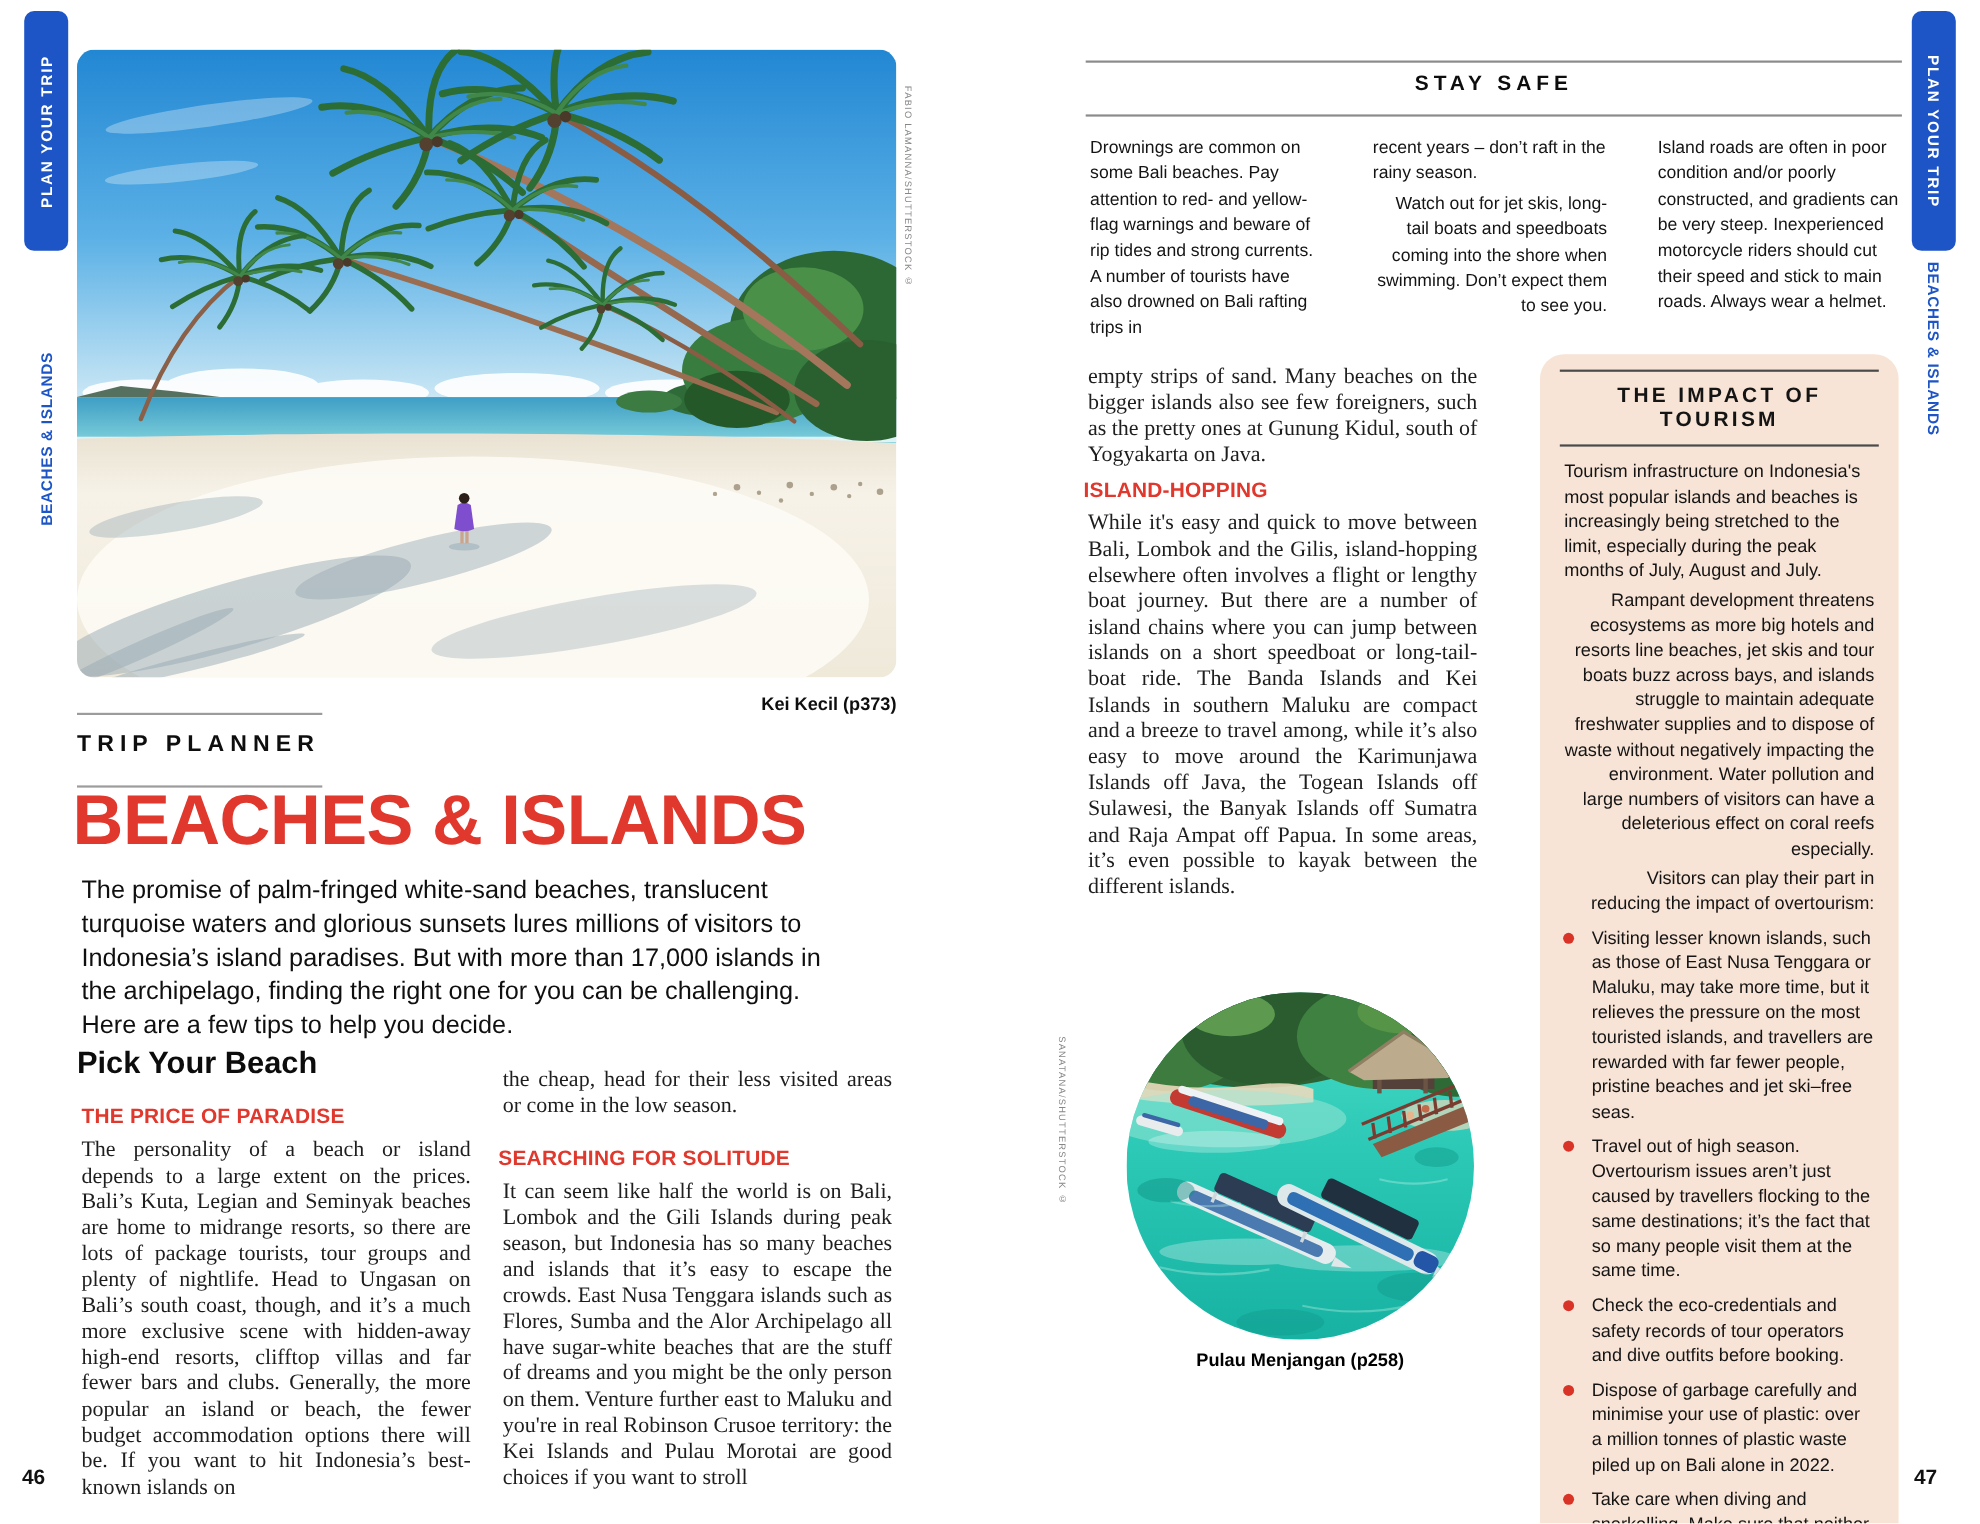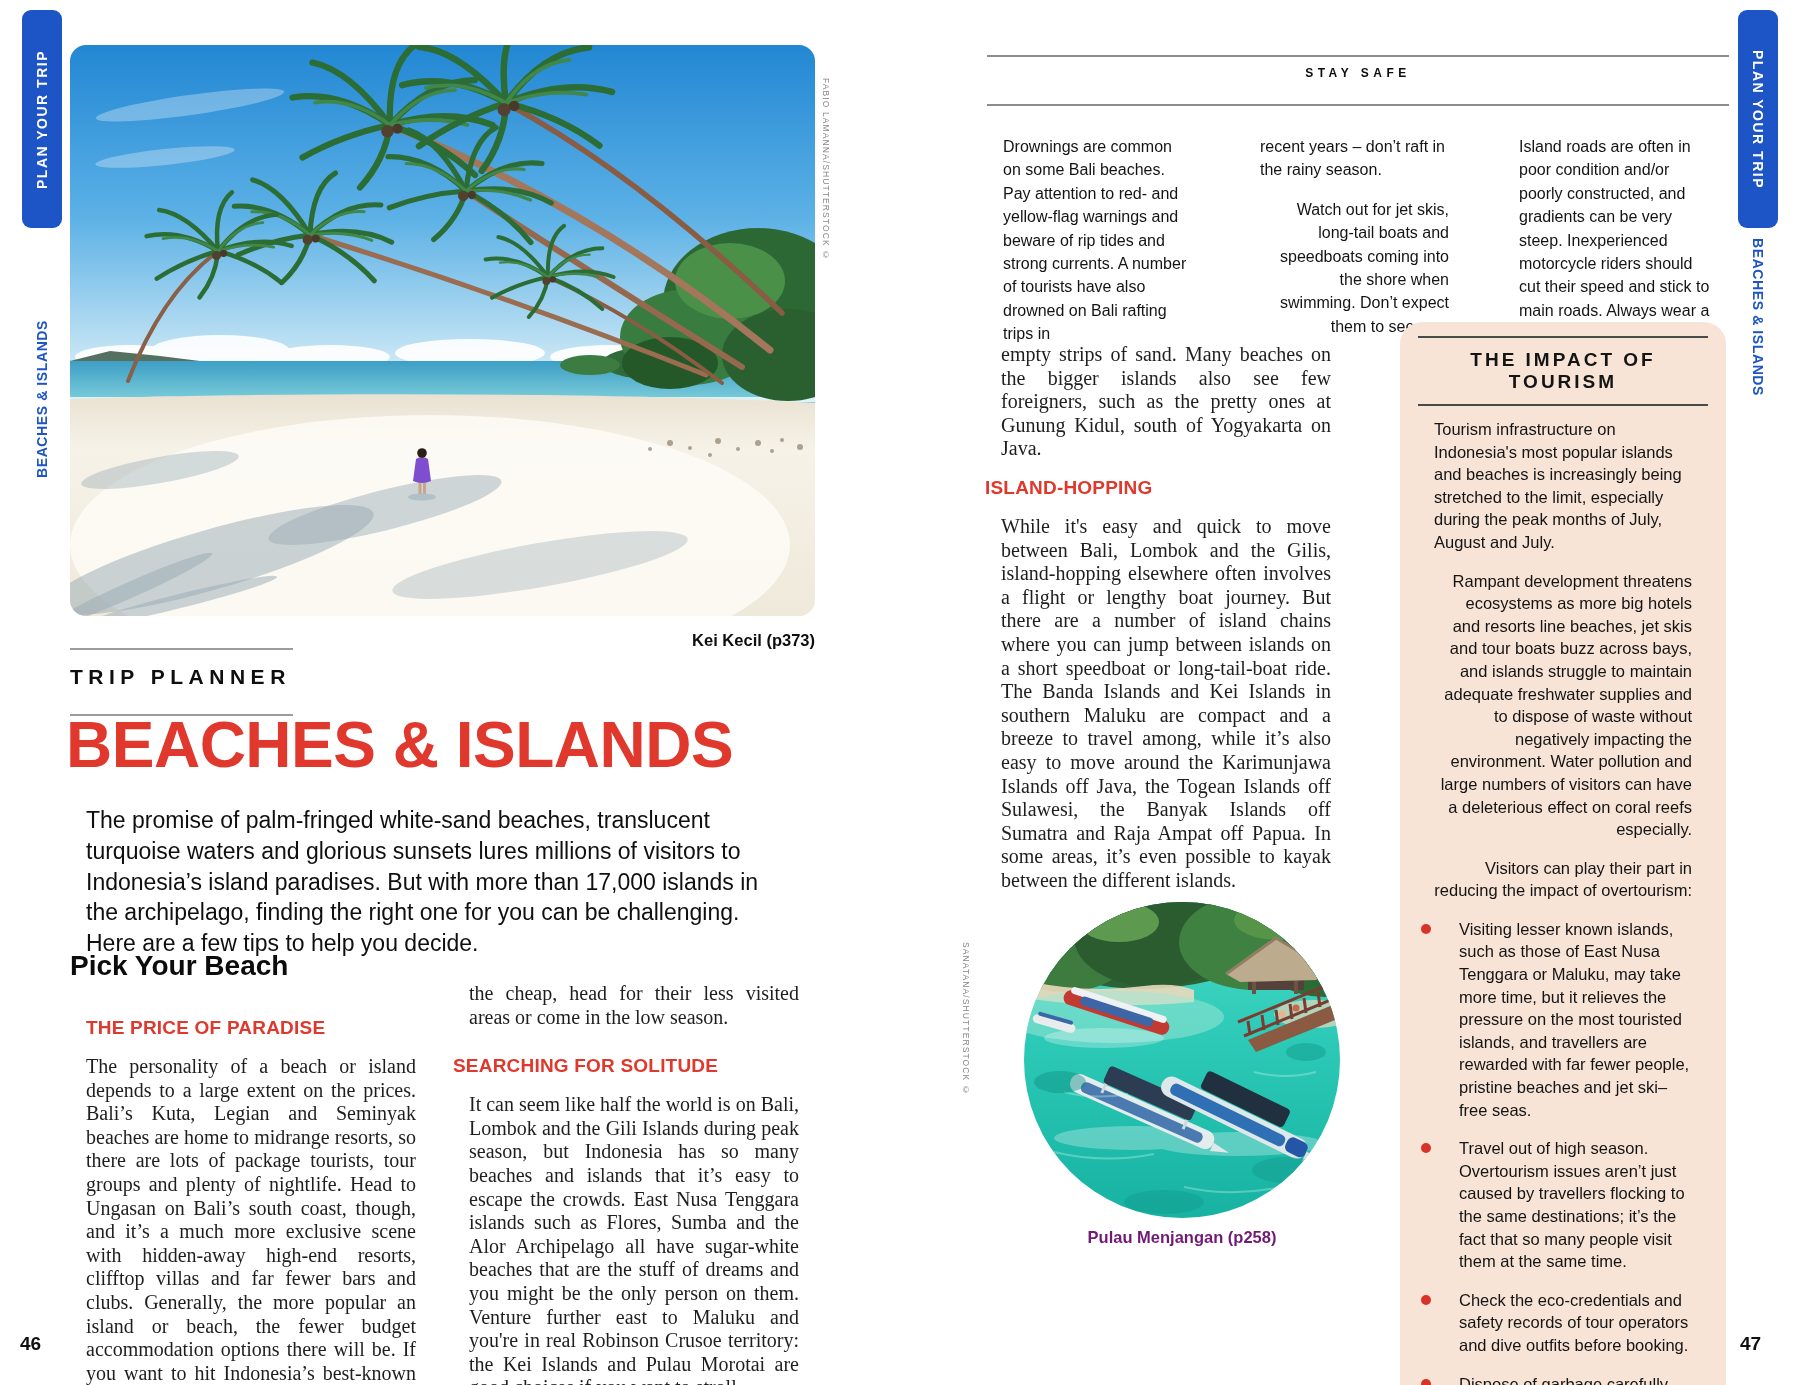--- a/index.html
+++ b/index.html
@@ -1,19 +1,19 @@
 <!DOCTYPE html>
 <html><head>
 <meta charset="utf-8">
 <title>Beaches &amp; Islands — Trip Planner</title>
 <style>
   html,body{margin:0;padding:0;background:#ffffff;}
   #spread{position:relative;width:1800px;height:1385px;background:#ffffff;overflow:hidden;
           font-family:"Liberation Sans","DejaVu Sans",sans-serif;color:#161616;}
-  p{margin:16px;}
+  p{margin:4px;}
   
   .vt{writing-mode:vertical-rl;text-orientation:mixed;white-space:nowrap;}
   .vt-up{transform:rotate(180deg);}
   
   .tab{position:absolute;top:10px;width:40px;height:218px;background:#1d55c6;border-radius:9px;
        display:flex;align-items:center;justify-content:center;}
   .tab span{color:#ffffff;font-weight:700;font-size:14px;letter-spacing:1.5px;}
   #tab-left{left:22px;} #tab-right{left:1738px;}
   .side-label{position:absolute;top:238px;width:40px;height:240px;display:flex;justify-content:center;
               color:#1d55c6;font-weight:700;font-size:14px;letter-spacing:.6px;}
@@ -40,32 +40,32 @@
   #col1{position:absolute;left:70px;top:1001px;width:362px;}
   #col1 .redsub{margin-bottom:7px;}
   #col2{position:absolute;left:453px;top:966px;width:362px;}
   #col2 .redsub{margin:26px 0 7px;}
   .pagenum{position:absolute;top:1333px;font-size:19px;font-weight:700;color:#111;}
   #pagenum-left{left:20px;} #pagenum-right{left:1740px;}
   
   #ss-rule-top{left:987px;top:55px;width:742px;background:#8b8b8b;}
   #ss-rule-bot{left:987px;top:104px;width:742px;background:#8b8b8b;}
   #ss-title{position:absolute;left:987px;top:66px;width:742px;text-align:center;
-            font-size:12px;font-weight:700;letter-spacing:4.5px;color:#0d0d0d;}
+            font-size:19px;font-weight:700;letter-spacing:4.5px;color:#0d0d0d;}
   .sscol{position:absolute;top:119px;font-size:16px;line-height:23.4px;color:#141414;}
   #ss1{left:987px;width:221px;} #ss2{left:1244px;width:221px;} #ss3{left:1503px;width:228px;}
   .indent{text-indent:15px;text-align:right;}
   
   #main-col{position:absolute;left:985px;top:327px;width:362px;}
   #main-col .redsub{margin:11px 0 6px;}
   
   #circle-photo{position:absolute;left:1024px;top:902px;width:316px;height:316px;border-radius:50%;overflow:hidden;}
   #circle-photo svg{display:block;width:100%;height:100%;}
   #circle-caption{position:absolute;left:1022px;top:1228px;width:320px;text-align:center;
-                  font-weight:700;font-size:16.5px;color:#701a75;}
+                  font-weight:700;font-size:16.5px;color:#000000;}
   
   #impact-box{position:absolute;left:1400px;top:322px;width:326px;box-sizing:border-box;
               background:#f8e4d6;border-radius:22px;padding:14px 18px 22px;}
   .box-rule{height:2px;background:#4a4a4a;}
   #impact-title{text-align:center;font-size:19px;font-weight:700;letter-spacing:3px;
                 padding:11px 0;color:#141414;}
   .boxp{font-size:16.5px;line-height:22.6px;color:#141414;}
   #impact-p1{margin-top:12px;}
   .bullet{position:relative;padding-left:25px;margin-top:9px;}
   .bullet .dot{position:absolute;left:3px;top:6px;width:10px;height:10px;border-radius:50%;background:#d93327;}

